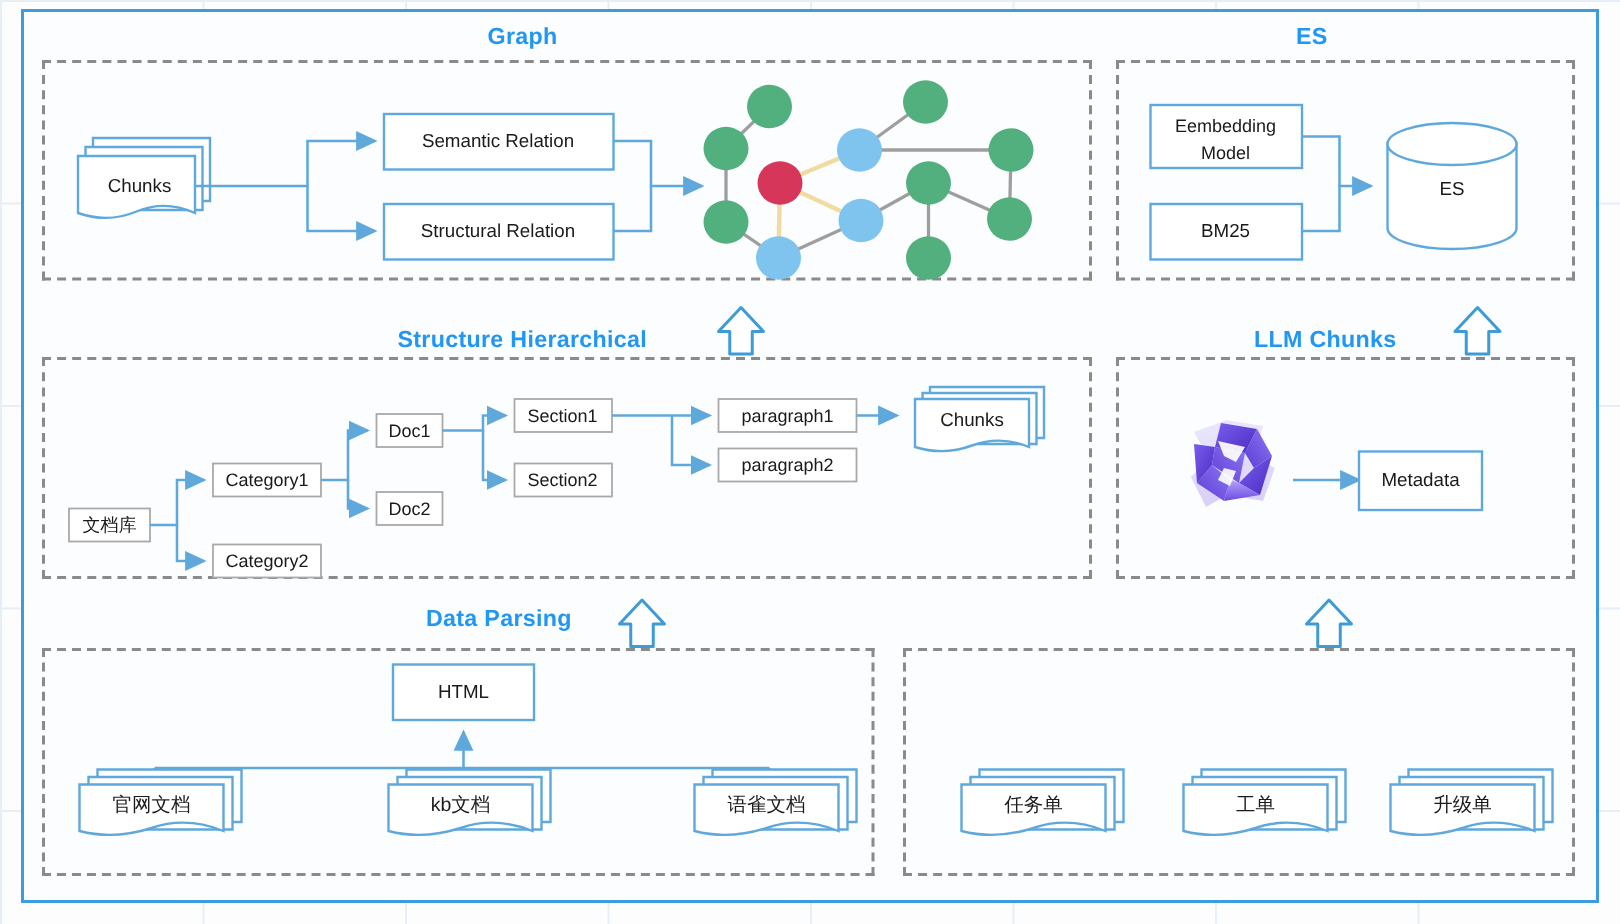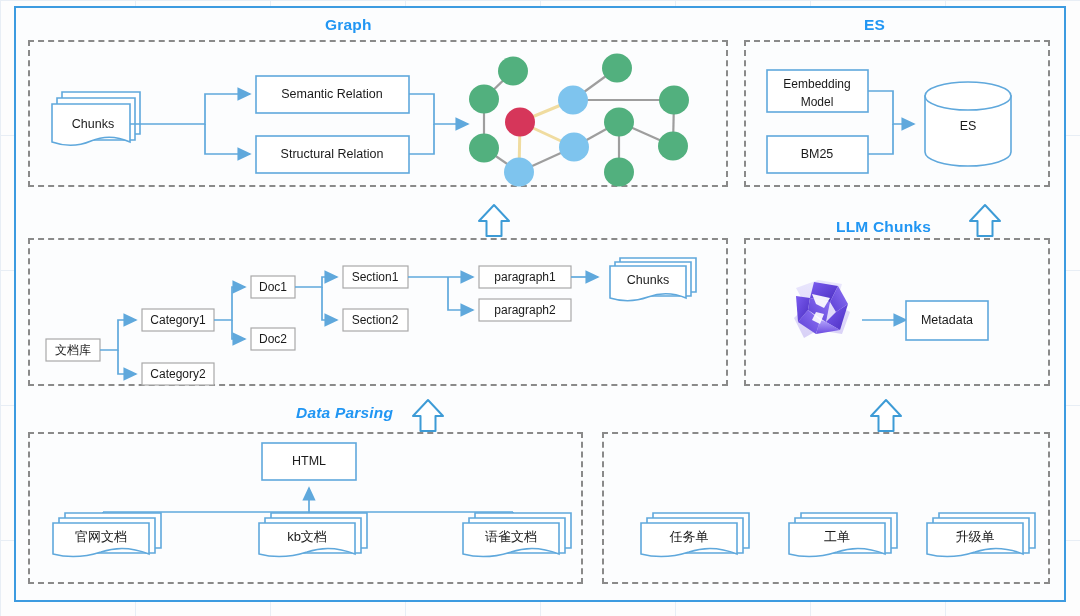--- a/index.html
+++ b/index.html
@@ -27,22 +27,23 @@
 
   <div class="panel" style="left:28px;top:40px;width:700px;height:147px;"></div>
   <div class="panel" style="left:744px;top:40px;width:306px;height:147px;"></div>
   <div class="panel" style="left:28px;top:238px;width:700px;height:148px;"></div>
   <div class="panel" style="left:744px;top:238px;width:306px;height:148px;"></div>
   <div class="panel" style="left:28px;top:432px;width:555px;height:152px;"></div>
   <div class="panel" style="left:602px;top:432px;width:448px;height:152px;"></div>
 
   <div class="ttl" style="left:325px;top:16px;">Graph</div>
   <div class="ttl" style="left:864px;top:16px;">ES</div>
+  <div class="ttl" style="left:265px;top:218px;">Structure Hierarchical</div>
   <div class="ttl" style="left:836px;top:218px;">LLM Chunks</div>
-  <div class="ttl" style="left:296px;top:404px;font-style:italic;">Data Parsing</div>
+  <div class="ttl" style="left:284px;top:404px;">Data Parsing</div>
 
   <svg width="1080" height="616">
     <defs>
       <marker id="ah" markerWidth="9" markerHeight="9" refX="7.4" refY="4.5" orient="auto">
         <path d="M0,0.6 L8.4,4.5 L0,8.4 Z" fill="#5fa8dc"></path>
       </marker>
       <linearGradient id="lg1" x1="0" y1="0" x2="1" y2="1">
         <stop offset="0%" stop-color="#7b5cf0"></stop>
           <stop offset="100%" stop-color="#4a2ec0"></stop>
       </linearGradient>

